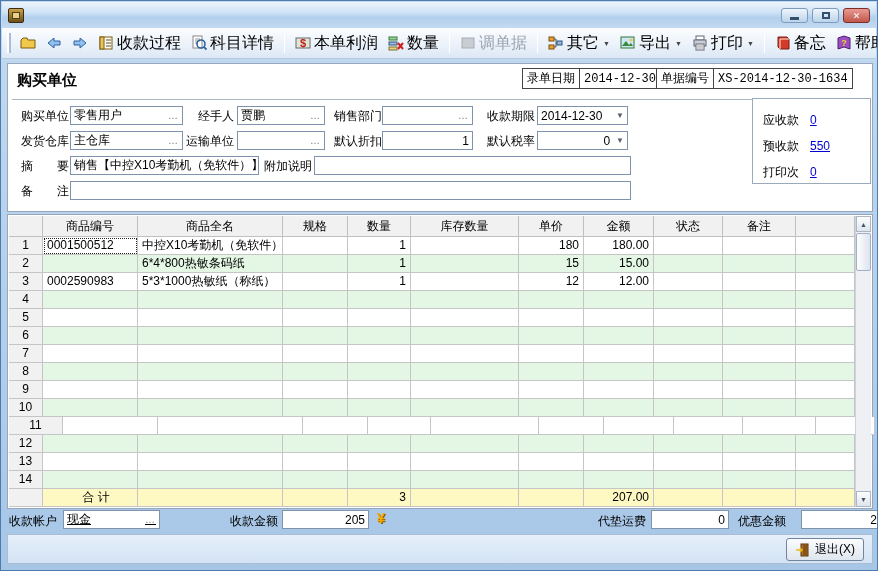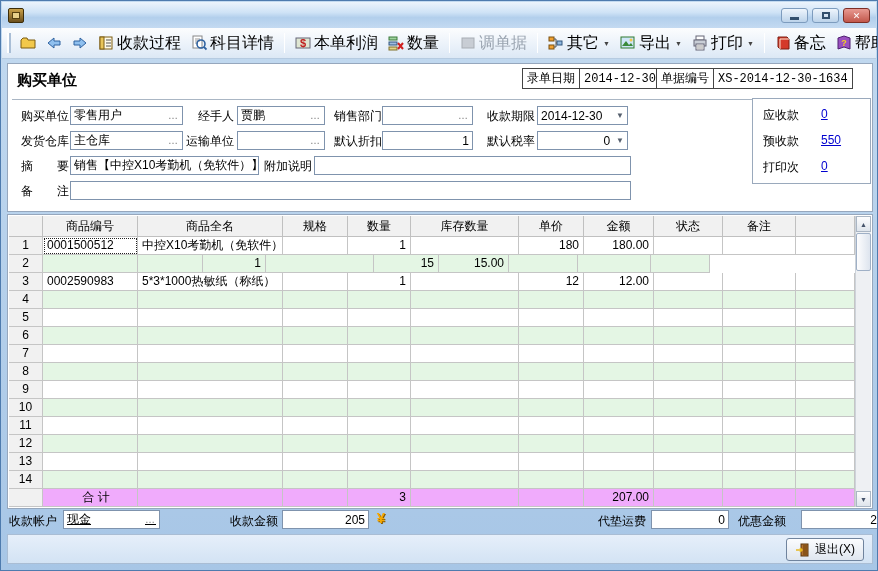--- a/index.html
+++ b/index.html
@@ -53,33 +53,33 @@
   .lbl { position:absolute; height:18px; line-height:18px; }
   .lbl-sp { display:inline-flex; justify-content:space-between; width:48px; }
   .ipt { position:absolute; height:19px; border:1px solid #7f93ad; background:#fff;
     display:flex; align-items:center; padding:0 3px; font-size:12px; overflow:hidden; }
   .ipt.num { justify-content:flex-end; }
   .dots { margin-left:auto; color:#777; font-size:10px; letter-spacing:1px; flex:none; }
   .ddarrow { margin-left:auto; color:#56606e; font-size:8px; flex:none; }
   .ipt .val { white-space:nowrap; }
   .infobox { position:absolute; left:744px; top:34px; width:119px; height:86px;
     border:1px solid #9aa9bc; background:#fff; padding:8px 0 0 10px; }
-  .inforow { height:26px; display:flex; gap:22px; }
+  .inforow { height:26px; display:flex; align-items:center; gap:11px; }
   .lnk { color:#0000cf; text-decoration:underline; cursor:pointer; }
   
   #grid { position:absolute; left:1px; top:1px; }
   .grow { display:flex; }
   .gcell { border-right:1px solid #c5c5c5; border-bottom:1px solid #c5c5c5;
     height:18px; line-height:17px; padding:0 4px; overflow:hidden; white-space:nowrap;
     font-size:12px; background:#fff; }
   .ghead .gcell { height:21px; line-height:20px; text-align:center; background:#f1f1f1;
     border-color:#c0c0c0; }
   .gcell.rowid { background:#f1f1f1; text-align:left; }
   .grow.alt .gcell:not(.rowid) { background:#e4f6e4; }
-  .grow.sum .gcell:not(.rowid) { background:#f0abfc;padding-left:16px; }
+  .grow.sum .gcell:not(.rowid) { background:#fef9c3;padding-left:16px; }
   .gcell.a-right { text-align:right; }
   .gcell.a-center { text-align:center; }
   .gcell.focus { outline:1px dotted #222; outline-offset:-2px; }
   
   .vscroll { position:absolute; top:1px; bottom:1px; right:1px; width:16px;
     background:#eef0f3; border-left:1px solid #cdd3da; }
   .sbtn { position:absolute; left:0; width:15px; height:16px;
     background:linear-gradient(180deg,#fdfdfe,#dfe5ec); border:1px solid #aab6c4;
     display:flex; align-items:center; justify-content:center; font-size:7px; color:#45536a; }
   .sthumb { position:absolute; left:0; top:17px; width:15px; height:38px;
@@ -363,20 +363,21 @@
           <div class="gcell a-right" style="width: 108px;"></div>
           <div class="gcell a-right" style="width: 65px;">180</div>
           <div class="gcell a-right" style="width: 70px;">180.00</div>
           <div class="gcell" style="width: 69px;"></div>
           <div class="gcell" style="width: 73px;"></div>
           <div class="gcell" style="width: 59px;"></div>
         </div>
         <div class="grow alt">
           <div class="gcell a-center rowid" style="width: 34px;">2</div>
           <div class="gcell" style="width: 95px;"></div>
+          <div class="gcell" style="width: 145px;">6*4*800热敏条码纸</div>
           <div class="gcell" style="width: 65px;"></div>
           <div class="gcell a-right" style="width: 63px;">1</div>
           <div class="gcell a-right" style="width: 108px;"></div>
           <div class="gcell a-right" style="width: 65px;">15</div>
           <div class="gcell a-right" style="width: 70px;">15.00</div>
           <div class="gcell" style="width: 69px;"></div>
           <div class="gcell" style="width: 73px;"></div>
           <div class="gcell" style="width: 59px;"></div>
         </div>
         <div class="grow">
@@ -477,21 +478,21 @@
           <div class="gcell" style="width: 65px;"></div>
           <div class="gcell a-right" style="width: 63px;"></div>
           <div class="gcell a-right" style="width: 108px;"></div>
           <div class="gcell a-right" style="width: 65px;"></div>
           <div class="gcell a-right" style="width: 70px;"></div>
           <div class="gcell" style="width: 69px;"></div>
           <div class="gcell" style="width: 73px;"></div>
           <div class="gcell" style="width: 59px;"></div>
         </div>
         <div class="grow">
-          <div class="gcell a-center rowid" style="width: 34px;">11</div>
+          <div class="gcell a-center rowid" style="width: 54px;">11</div>
           <div class="gcell" style="width: 95px;"></div>
           <div class="gcell" style="width: 145px;"></div>
           <div class="gcell" style="width: 65px;"></div>
           <div class="gcell a-right" style="width: 63px;"></div>
           <div class="gcell a-right" style="width: 108px;"></div>
           <div class="gcell a-right" style="width: 65px;"></div>
           <div class="gcell a-right" style="width: 70px;"></div>
           <div class="gcell" style="width: 69px;"></div>
           <div class="gcell" style="width: 73px;"></div>
           <div class="gcell" style="width: 59px;"></div>

